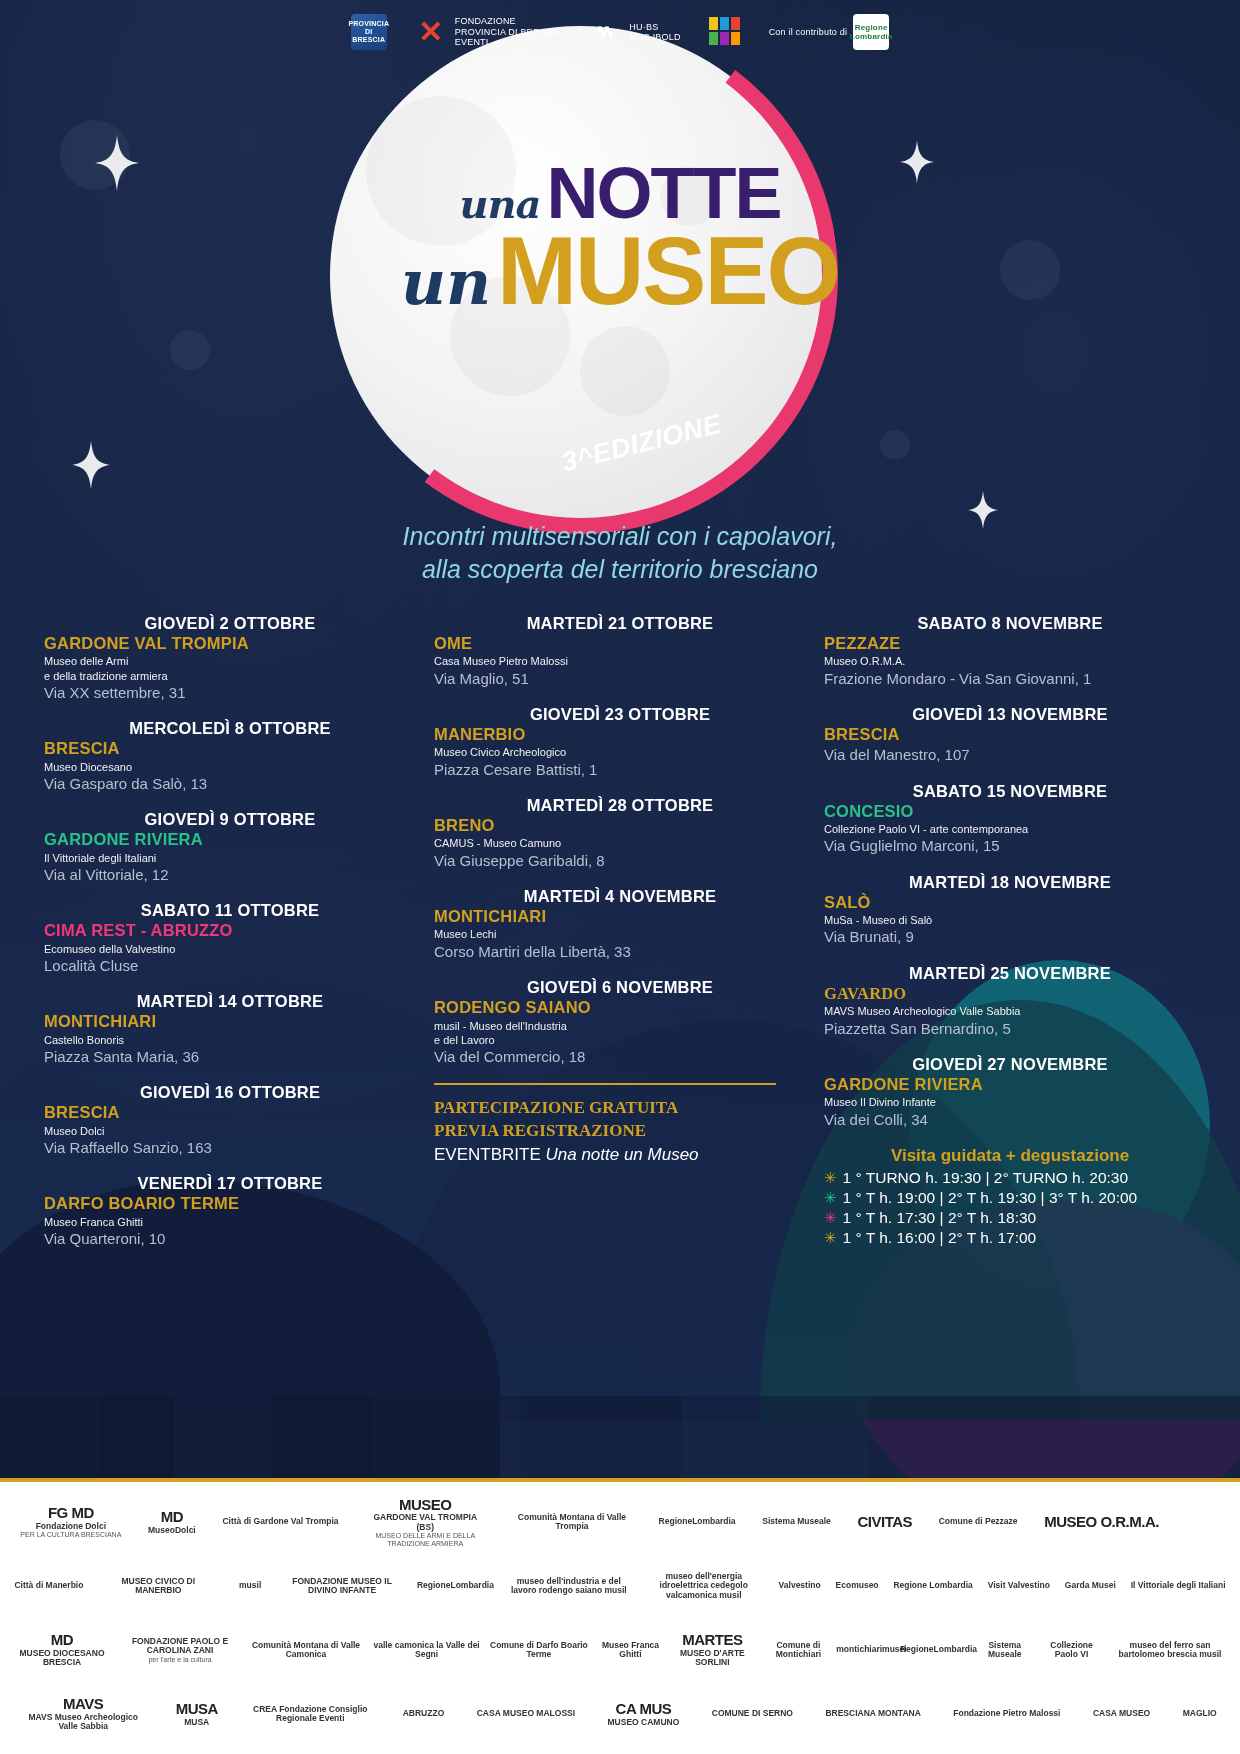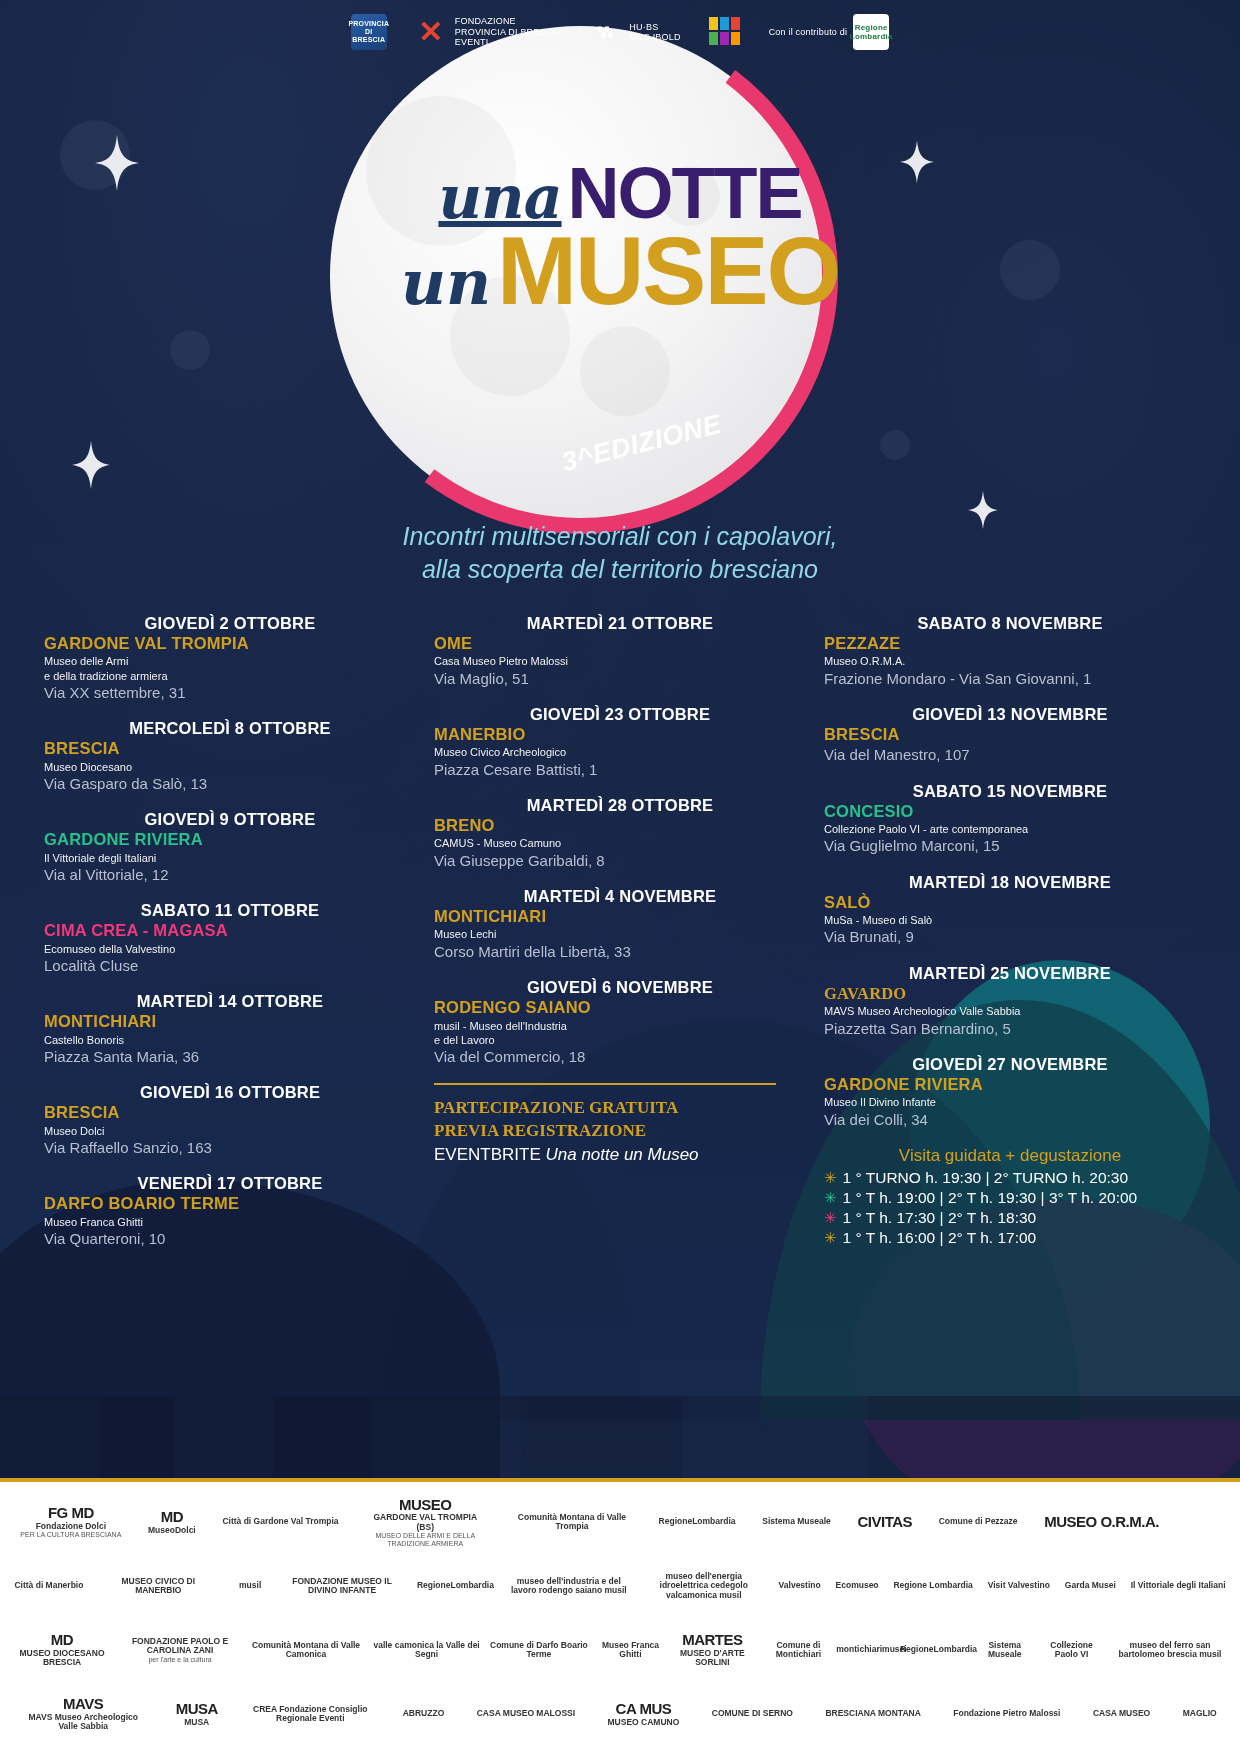--- a/index.html
+++ b/index.html
@@ -94,21 +94,21 @@
     position: absolute; left: 322px; top: -38px; width: 516px; height: 516px;
     border-radius: 50%;
     border: 16px solid transparent;
     border-bottom-color: #e8386e; border-right-color: #e8386e;
     transform: rotate(-8deg);
   }
   .title-block { position: absolute; left: 0; right: 0; top: 96px; text-align: center; }
   .line1, .line2 { display: flex; align-items: baseline; justify-content: center; gap: 6px; }
   .una {
     font-family: "DejaVu Serif", serif; font-style: italic; font-weight: bold;
-    font-size: 60px; color: #1f3a63; letter-spacing: -1px; text-decoration: underline;
+    font-size: 40px; color: #1f3a63; letter-spacing: -1px;
   }
   .notte {
     font-size: 72px; font-weight: bold; color: #3a1e6e; letter-spacing: -2px;
     font-family: "Liberation Sans", sans-serif;
   }
   .un {
     font-family: "DejaVu Serif", serif; font-style: italic; font-weight: bold;
     font-size: 62px; color: #1f3a63;
   }
   .museo {
@@ -144,21 +144,21 @@
   .evt .addr { color: #b9bfd0; font-size: 15px; line-height: 1.3; }
 
   .sep {
     height: 2px; background: #d2a01e; margin: 12px 0 12px 0; width: 92%;
   }
   .free-title { color: #d2a01e; font-weight: bold; font-size: 17px; line-height: 1.35; font-family: Liberation Serif, serif; }
   .eventbrite { color: #ffffff; font-size: 17px; margin-top: 2px; }
   .eventbrite i { font-style: italic; }
 
   .visita {
-    color: #d2a01e; font-weight: normal; font-size: 17px; text-align: center;
+    color: #d2a01e; font-weight: bold; font-size: 17px; text-align: center;
     margin: 4px 0 3px 0;
   }
   .turno { display: flex; align-items: flex-start; gap: 6px; font-size: 15.5px; color: #fff; margin-bottom: 2px; }
   .star { font-size: 15px; line-height: 1.2; }
 
   
   .sponsors {
     position: absolute; left: 0; bottom: 0; width: 1240px; height: 276px;
     background: #ffffff;
     border-top: 4px solid #d2a01e;
@@ -290,21 +290,21 @@
         <div class="evt">
           <div class="d">GIOVEDÌ 9 OTTOBRE</div>
           <div class="town" style="color: rgb(41, 192, 138);">GARDONE RIVIERA</div>
           <div class="venue">
             <div>Il Vittoriale degli Italiani</div>
           </div>
           <div class="addr">Via al Vittoriale, 12</div>
         </div>
         <div class="evt">
           <div class="d">SABATO 11 OTTOBRE</div>
-          <div class="town" style="color: rgb(240, 56, 122);">CIMA CREA - MAGASA</div>
+          <div class="town" style="color: rgb(240, 56, 122);">CIMA REST - ABRUZZO</div>
           <div class="venue">
             <div>Ecomuseo della Valvestino</div>
           </div>
           <div class="addr">Località Cluse</div>
         </div>
         <div class="evt">
           <div class="d">MARTEDÌ 14 OTTOBRE</div>
           <div class="town" style="color: rgb(210, 160, 30);">MONTICHIARI</div>
           <div class="venue">
             <div>Castello Bonoris</div>

